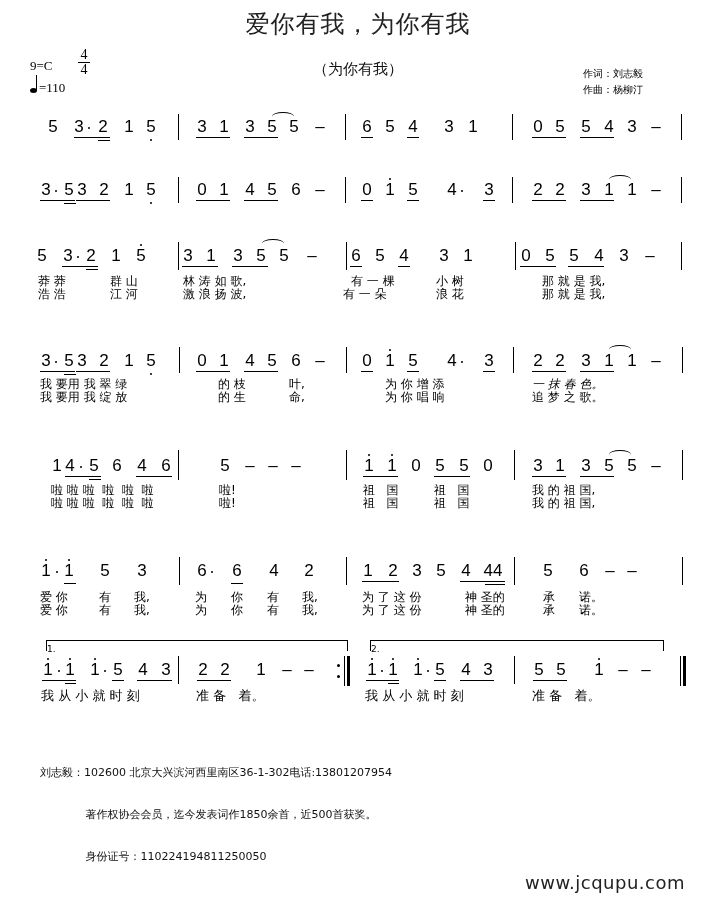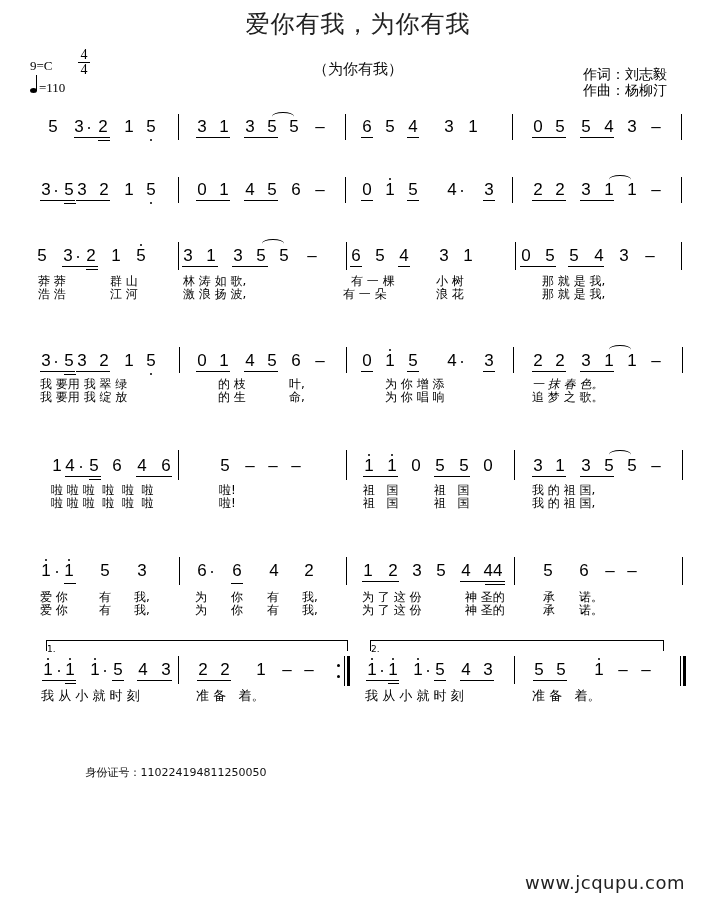--- a/index.html
+++ b/index.html
@@ -8,21 +8,21 @@
   .abs { position: absolute; }
   .title { left: 0; width: 716px; top: 8px; text-align: center;
            font-family: "DejaVu Serif", "Liberation Serif", serif; font-size: 24px; color: #222; letter-spacing: 1px; }
   .subtitle { left: 0; width: 716px; top: 60px; text-align: center; font-size: 15px; color: #111; }
   .key { left: 30px; top: 58px; font-family: "Liberation Serif", serif; font-size: 13px; }
   .timesig { left: 77px; top: 48px; width: 14px; text-align: center; font-family: "Liberation Serif", serif; font-size: 14px; line-height: 14px; }
   .timesig .line { border-top: 1px solid #000; width: 12px; margin: 0 auto; }
   .tempo { left: 30px; top: 80px; font-family: "Liberation Serif", serif; font-size: 13px; }
   .note-icon { display: inline-block; width: 7px; height: 5px; background:#000; border-radius: 50%; position: relative; top: 1px; margin-right: 2px; }
   .note-icon::after { content:""; position:absolute; right:0; bottom:2px; width:1px; height:16px; background:#000; }
-  .credits { left: 583px; top: 66px; font-size: 14px; line-height: 16px; }
+  .credits { left: 583px; top: 66px; font-size: 10px; line-height: 16px; }
 
   .row { position: absolute; left: 0; width: 716px; }
   .bar { position: absolute; width: 1px; background: #000; }
   .bar.thick { width: 3px; }
   .n { position: absolute; font-family: "Liberation Sans", sans-serif; font-size: 17px; line-height: 18px; text-align: center; width: 12px; }
   .ul { position: absolute; height: 1px; background: #000; }
   .dot-low { position: absolute; width: 2px; height: 2px; background: #000; border-radius: 50%; }
   .dot-hi { position: absolute; width: 2px; height: 2px; background: #000; border-radius: 50%; }
   .aug { position: absolute; width: 2px; height: 2px; background: #000; border-radius: 50%; }
   .tie { position: absolute; height: 8px; border-top: 1px solid #000; border-radius: 50% 50% 0 0; }
@@ -429,20 +429,22 @@
   <div class="bar" style="left:680px;top:16px;height:30px;"></div>
   <div class="bar thick" style="left:683px;top:16px;height:30px;"></div>
 
   <span class="ly" style="left:41px;top:49px;font-size:13px;">我 从 小 就 时 刻</span>
   <span class="ly" style="left:196px;top:49px;font-size:13px;">准 备   着。</span>
   <span class="ly" style="left:365px;top:49px;font-size:13px;">我 从 小 就 时 刻</span>
   <span class="ly" style="left:532px;top:49px;font-size:13px;">准 备   着。</span>
 </div>
 
 <div class="abs bio">
+  <div>刘志毅：102600 北京大兴滨河西里南区36-1-302电话:13801207954</div>
+  <div>             著作权协会会员，迄今发表词作1850余首，近500首获奖。</div>
   <div>             身份证号：110224194811250050</div>
   
   
   
   
   
   
 </div>
 
 <div class="abs watermark">www.jcqupu.com</div>

